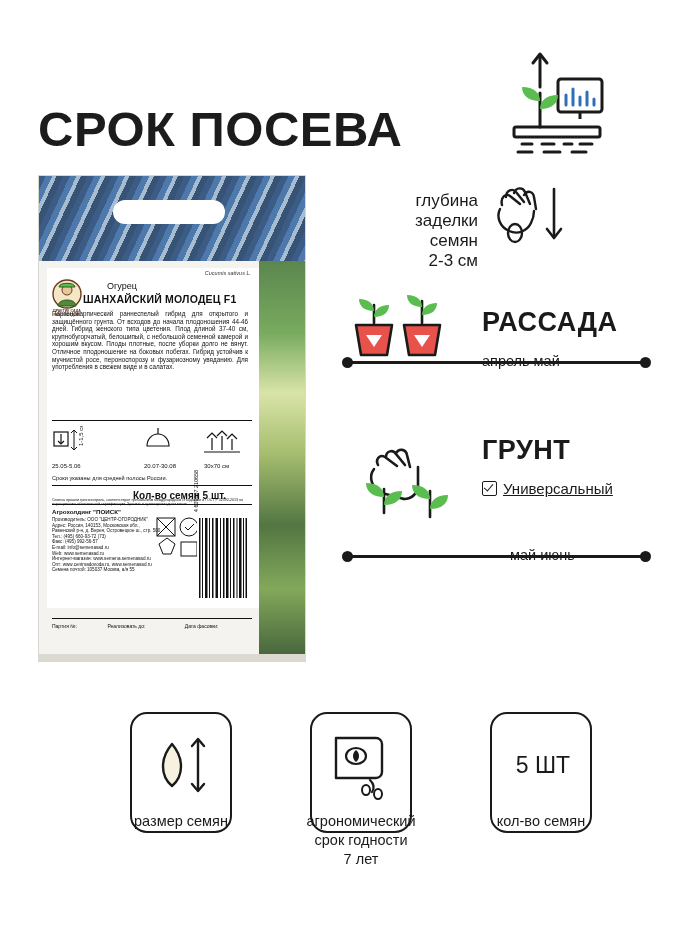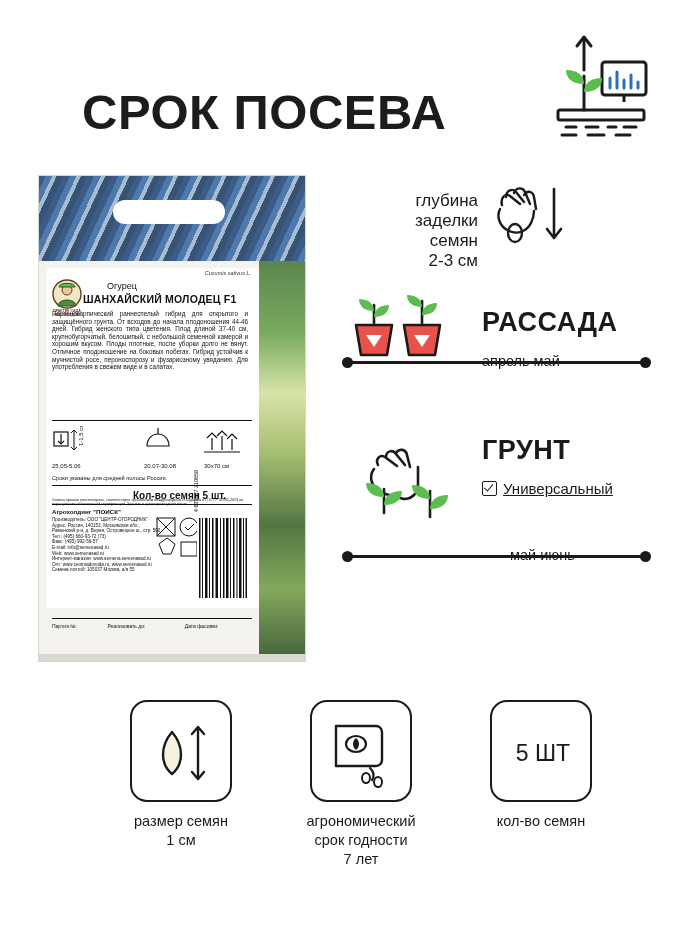--- a/index.html
+++ b/index.html
@@ -12,24 +12,23 @@
     height: 933px;
     font-family: "Liberation Sans", sans-serif;
     color: #1a1a1a;
     position: relative;
     overflow: hidden;
   }
 
   
   .header {
     position: absolute;
-    left: 0; top: 10px;
+    left: 0; top: 27px;
     width: 590px;
     height: 130px;
-    margin-left: 44px;
   }
   .header-title {
     position: absolute;
     left: 38px;
     top: 74px;
     font-size: 49px;
     font-weight: bold;
     letter-spacing: 0.5px;
     color: #1c1c1c;
     white-space: nowrap;
@@ -349,24 +348,25 @@
   .cards {
     position: absolute;
     left: 86px;
     top: 700px;
     width: 560px;
     height: 200px;
   }
   .card {
     position: absolute;
     width: 102px;
-    height: 102px;
+    height: 121px;
     border: 2.5px solid #1a1a1a;
     border-radius: 17px;
     box-sizing: border-box;
+    margin-top: 12px;
   }
   .card-caption {
     position: absolute;
     width: 190px;
     text-align: center;
     font-size: 14.5px;
     line-height: 19px;
     color: #1a1a1a;
   }
   .card-qty-text {
@@ -600,21 +600,20 @@
       <svg viewBox="0 0 82 82" width="82" height="82">
         <path d="M30 62 c-12 -10 -12 -28 0 -42 c12 14 12 32 0 42 z" fill="#f7f2e0" stroke="#1a1a1a" stroke-width="2.4" stroke-linejoin="round"></path>
         <path d="M56 16 L56 66" stroke="#1a1a1a" stroke-width="2.4" stroke-linecap="round"></path>
         <path d="M50 22 L56 15 L62 22" fill="none" stroke="#1a1a1a" stroke-width="2.4" stroke-linecap="round" stroke-linejoin="round"></path>
         <path d="M50 60 L56 67 L62 60" fill="none" stroke="#1a1a1a" stroke-width="2.4" stroke-linecap="round" stroke-linejoin="round"></path>
       </svg>
     </div>
   </div>
   <div class="card-caption" style="left:0px; top:112px;">
     <div>размер семян</div>
-    <div>1 см</div>
   </div>
 
   <div class="card" style="left:224px; top:0;">
     <div style="padding:10px;">
       <svg viewBox="0 0 82 82" width="82" height="82">
         <path d="M14 14 h40 a6 6 0 0 1 6 6 v28 a6 6 0 0 1 -6 6 h-40 z" fill="none" stroke="#1a1a1a" stroke-width="2.4" stroke-linejoin="round"></path>
         <ellipse cx="34" cy="32" rx="10" ry="8" fill="none" stroke="#1a1a1a" stroke-width="2.2"></ellipse>
         <path d="M34 26 c-4 3 -4 9 0 12 c4 -3 4 -9 0 -12 z" fill="#1a1a1a"></path>
         <path d="M48 56 q6 6 2 12" fill="none" stroke="#1a1a1a" stroke-width="2.2" stroke-linecap="round"></path>
         <ellipse cx="44" cy="66" rx="4" ry="5" fill="none" stroke="#1a1a1a" stroke-width="2"></ellipse>

